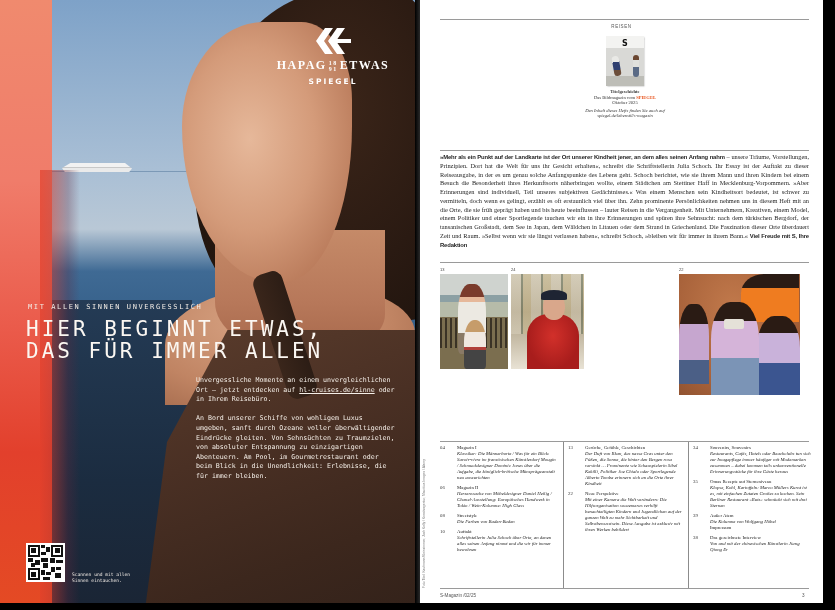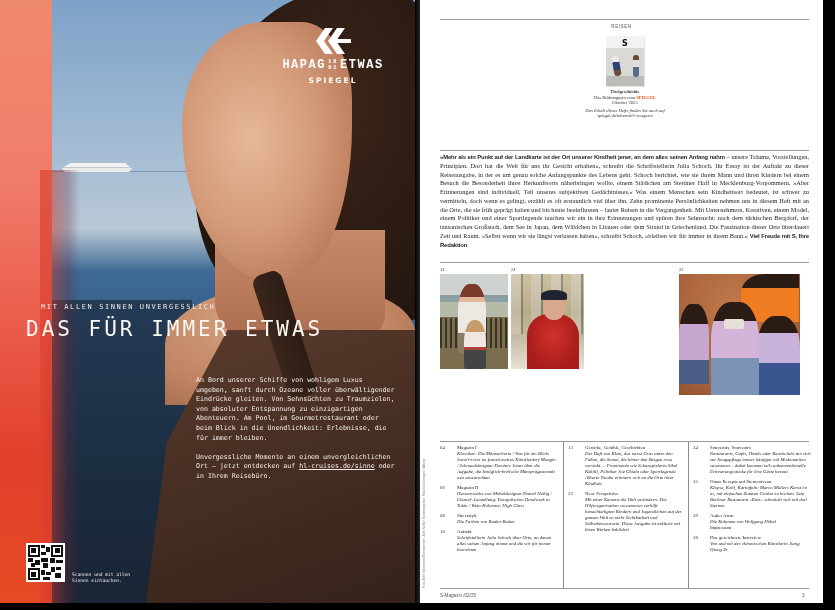--- a/index.html
+++ b/index.html
@@ -32,26 +32,26 @@
         background: radial-gradient(ellipse at 40% 30%, #d9a585, #c08463 60%, #9e6548);
         border-radius: 50% 40% 0 0; }
   .ad .dress { position: absolute; left: 145px; top: 330px; width: 275px; height: 280px;
         background: linear-gradient(160deg, #5a3c2c 0%, #4a3024 40%, #3c271d 75%, #33221a 100%);
         clip-path: polygon(30% 0, 100% 0, 100% 100%, 0 100%, 8% 40%); }
   .ad .strap { position: absolute; left: 270px; top: 270px; width: 30px; height: 130px;
         background: linear-gradient(90deg, #3a261b, #2c1d15); transform: rotate(-18deg); border-radius: 10px; }
 
   .logo { position: absolute; left: 268px; top: 28px; width: 130px; text-align: center; color: #fff; }
   .logo-mark { display: block; margin: 0 auto 4px; width: 36px; height: 26px; }
-  .logo-word { font-family: Liberation Mono, monospace; font-weight: bold; font-size: 12px; letter-spacing: 1.5px; white-space: nowrap; }
+  .logo-word { font-family: Liberation Serif, serif; font-weight: bold; font-size: 12px; letter-spacing: 1.5px; white-space: nowrap; }
   .logo-word .yr { display: inline-block; font-size: 6px; line-height: 6px; vertical-align: middle; text-align: center; margin: 0 2px; }
   .logo-word .yr span { display: block; }
   .logo-sub { font-family: "DejaVu Sans", sans-serif; font-weight: bold; font-size: 7.5px; letter-spacing: 2px; margin-top: 4px; }
 
-  .ad-eyebrow { position: absolute; left: 28px; top: 303px; color: #f1ece6; font-family: "DejaVu Sans Mono", monospace; font-size: 7px; letter-spacing: 1.6px; margin-left: 13px; }
+  .ad-eyebrow { position: absolute; left: 28px; top: 303px; color: #f1ece6; font-family: "DejaVu Sans Mono", monospace; font-size: 7px; letter-spacing: 1.6px; }
   .ad-headline { position: absolute; left: 26px; top: 318px; color: #fbf7f2; font-family: "DejaVu Sans Mono", monospace; font-weight: normal; font-size: 21px; line-height: 22px; letter-spacing: 3px; white-space: nowrap; }
   .ad-body { position: absolute; left: 196px; top: 376px; width: 200px; color: #f5efe8; font-family: "DejaVu Sans Mono", monospace; font-size: 6.6px; line-height: 9.6px; }
   .ad-body p { margin-bottom: 9.6px; }
   .ad-body .link { text-decoration: underline; }
 
   .qr { position: absolute; left: 26px; top: 543px; width: 39px; height: 39px; background: #fff; padding: 2px; }
   .qr svg { width: 100%; height: 100%; display: block; }
   .qr-caption { position: absolute; left: 72px; top: 572px; color: #f2ece6; font-family: "DejaVu Sans Mono", monospace; font-size: 4.6px; line-height: 5.6px; width: 70px; }
 
   
@@ -144,26 +144,27 @@
       <rect x="14" y="11" width="22" height="4" fill="#fff"></rect>
     </svg>
     <div class="logo-word">
       <span>HAPAG</span><span class="yr"><span>18</span><span>91</span></span><span>ETWAS</span>
     </div>
     <div class="logo-sub">SPIEGEL</div>
   </div>
 
   <div class="ad-eyebrow">MIT ALLEN SINNEN UNVERGESSLICH</div>
   <div class="ad-headline">
-    <div>DAS FÜR IMMER ETWAS</div>
+    <div>HIER BEGINNT ETWAS,</div>
+    <div>DAS FÜR IMMER ALLEN</div>
   </div>
 
   <div class="ad-body">
+    <p><span>Unvergessliche Momente an einem unvergleichlichen Ort – jetzt entdecken auf </span><span class="link">hl-cruises.de/sinne</span><span> oder in Ihrem Reisebüro.</span></p>
     <p>An Bord unserer Schiffe von wohligem Luxus umgeben, sanft durch Ozeane voller überwältigender Eindrücke gleiten. Von Sehnsüchten zu Traumzielen, von absoluter Entspannung zu einzigartigen Abenteuern. Am Pool, im Gourmetrestaurant oder beim Blick in die Unendlichkeit: Erlebnisse, die für immer bleiben.</p>
-    <p><span>Unvergessliche Momente an einem unvergleichlichen Ort – jetzt entdecken auf </span><span class="link">hl-cruises.de/sinne</span><span> oder in Ihrem Reisebüro.</span></p>
   </div>
 
   <div class="qr">
     <svg viewBox="0 0 21 21" shape-rendering="crispEdges">
       <rect width="21" height="21" fill="#fff"></rect>
       <g fill="#111">
         <rect x="0" y="0" width="7" height="7"></rect>
           <rect x="1" y="1" width="5" height="5" fill="#fff"></rect>
           <rect x="2" y="2" width="3" height="3"></rect>
         <rect x="14" y="0" width="7" height="7"></rect>

